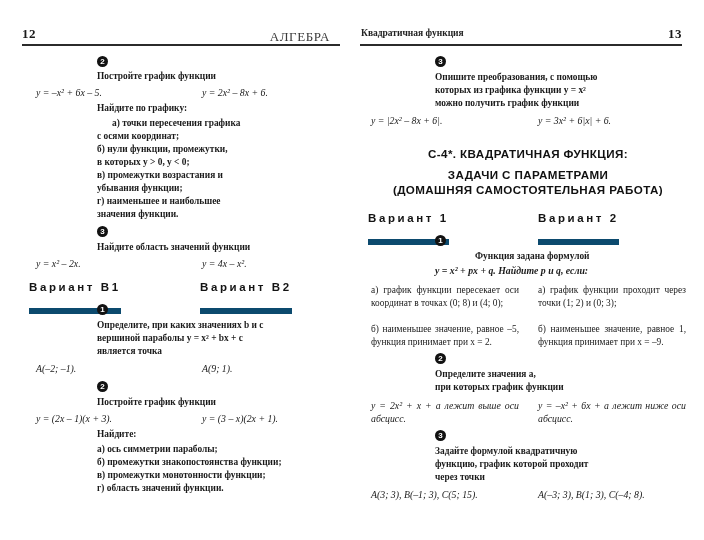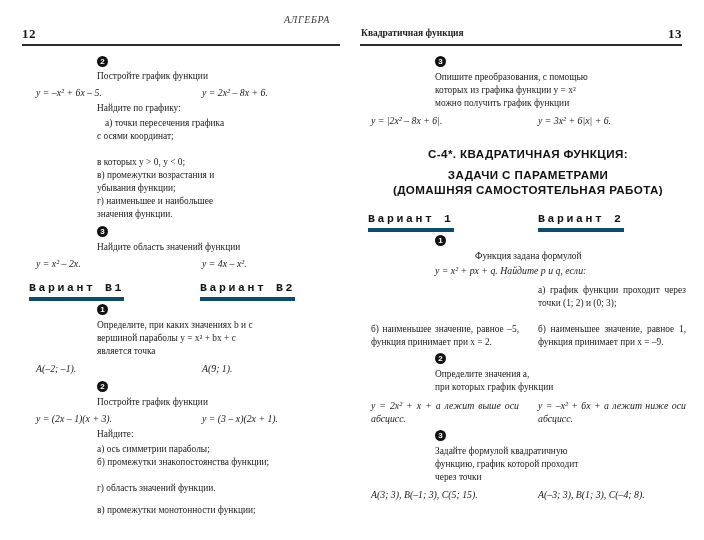--- a/index.html
+++ b/index.html
@@ -31,23 +31,22 @@
   .page.right { left: 352px; }
   .folio {
     font-weight: bold;
     font-size: 13px;
     letter-spacing: .5px;
   }
   .left .folio  { left: 22px;  position: absolute; top: 26px; }
   .right .folio { right: 22px; position: absolute; top: 26px; }
   .runtitle-left {
     position: absolute;
-    right: 22px; top: 14px;
-    font-style: italic;
-    font-size: 10px;
+    right: 22px; top: 29px;
+    font-size: 13px;
     letter-spacing: .6px;
     color: #3a3a3a;
   }
   .runtitle-right {
     position: absolute;
     left: 9px; top: 28px;
     font-weight: bold;
     font-size: 9.5px;
     color: #222;
   }
@@ -59,47 +58,47 @@
   }
   .left .rule  { left: 22px; width: 318px; }
   .right .rule { left: 8px;  width: 322px; }
 
   
   .blk {
     position: absolute;
     font-size: 9.4px;
     line-height: 13.3px;
   }
-  .b   { font-weight: normal; }
+  .b   { font-weight: bold; }
   .math{ font-style: italic; font-size: 9.8px; }
 
   
   .cnum {
     position: absolute;
     width: 11px; height: 11px;
     border-radius: 50%;
     background: #121212;
     color: #ffffff;
     font-family: "Liberation Sans", sans-serif;
     font-weight: bold;
     font-size: 8px;
     line-height: 11px;
     text-align: center;
   }
 
   
   .variant {
     position: absolute;
-    font-family: Liberation Mono, monospace;
+    font-family: Liberation Sans, sans-serif;
     font-weight: bold;
     font-size: 11.5px;
     letter-spacing: 2.6px;
     color: #141414;
-    padding-bottom: 3px;
-    border-bottom: 4px solid #0c4a6e;
+    padding-bottom: 15px;
+    border-bottom: 6px solid #0c4a6e;
     white-space: nowrap;
   }
 
   
   .sectitle {
     position: absolute;
     left: 6px;
     width: 340px;
     text-align: center;
     font-family: "Liberation Sans", "DejaVu Sans", sans-serif;
@@ -122,22 +121,23 @@
 
     <div class="folio">12</div>
     <div class="runtitle-left">АЛГЕБРА</div>
     <div class="rule"></div>
 
     <div class="cnum" style="left:97px; top:56px;">2</div>
     <div class="blk b" style="left:97px; top:70px;">Постройте график функции</div>
     <div class="blk math" style="left:36px; top:86px;">y = –x² + 6x – 5.</div>
     <div class="blk math" style="left:202px; top:86px;">y = 2x² – 8x + 6.</div>
     <div class="blk b" style="left:97px; top:102px;">Найдите по графику:</div>
-    <div class="blk b" style="left:105px; top:117px;">а) точки пересечения графика</div>
+    <div class="blk b" style="left:112px; top:117px;">а) точки пересечения графика</div>
     <div class="blk b" style="left:97px; top:130px;">с осями координат;</div>
+    <div class="blk b" style="left:97px; top:143px;">б) нули функции, промежутки,</div>
     <div class="blk b" style="left:97px; top:156px;">в которых y &gt; 0, y &lt; 0;</div>
     <div class="blk b" style="left:97px; top:169px;">в) промежутки возрастания и</div>
     <div class="blk b" style="left:97px; top:182px;">убывания функции;</div>
     <div class="blk b" style="left:97px; top:195px;">г) наименьшее и наибольшее</div>
     <div class="blk b" style="left:97px; top:208px;">значения функции.</div>
 
     <div class="cnum" style="left:97px; top:226px;">3</div>
     <div class="blk b" style="left:97px; top:241px;">Найдите область значений функции</div>
     <div class="blk math" style="left:36px; top:257px;">y = x² – 2x.</div>
     <div class="blk math" style="left:202px; top:257px;">y = 4x – x².</div>
@@ -152,21 +152,21 @@
     <div class="blk math" style="left:36px; top:362px;">A(–2; –1).</div>
     <div class="blk math" style="left:202px; top:362px;">A(9; 1).</div>
 
     <div class="cnum" style="left:97px; top:381px;">2</div>
     <div class="blk b" style="left:97px; top:396px;">Постройте график функции</div>
     <div class="blk math" style="left:36px; top:412px;">y = (2x – 1)(x + 3).</div>
     <div class="blk math" style="left:202px; top:412px;">y = (3 – x)(2x + 1).</div>
     <div class="blk b" style="left:97px; top:428px;">Найдите:</div>
     <div class="blk b" style="left:97px; top:443px;">а) ось симметрии параболы;</div>
     <div class="blk b" style="left:97px; top:456px;">б) промежутки знакопостоянства функции;</div>
-    <div class="blk b" style="left:97px; top:469px;margin-top:35px;">в) промежутки монотонности функции;</div>
+    <div class="blk b" style="left:97px; top:469px;">в) промежутки монотонности функции;</div>
     <div class="blk b" style="left:97px; top:482px;">г) область значений функции.</div>
   </div>
 
   <div class="page right">
 
     <div class="folio">13</div>
     <div class="runtitle-right">Квадратичная функция</div>
     <div class="rule"></div>
 
     <div class="cnum" style="left:83px; top:56px;">3</div>
@@ -180,20 +180,21 @@
     <div class="sectitle" style="top:182px;">(ДОМАШНЯЯ САМОСТОЯТЕЛЬНАЯ РАБОТА)</div>
     <div class="sectitle" style="top:167px;">ЗАДАЧИ С ПАРАМЕТРАМИ</div>
 
     <div class="variant" style="left:16px; top:212px;">Вариант 1</div>
     <div class="variant" style="left:186px; top:212px;">Вариант 2</div>
 
     <div class="cnum" style="left:83px; top:235px;">1</div>
     <div class="blk b" style="left:83px; top:250px;margin-left:40px;">Функция задана формулой</div>
     <div class="blk b math" style="left:83px; top:264px;">y = x² + px + q. Найдите p и q, если:</div>
 
+    <div class="blk justify" style="left:19px; top:284px; width:148px;">а) график функции пересекает оси координат в точках (0; 8) и (4; 0);</div>
     <div class="blk justify" style="left:19px; top:323px; width:148px;">б) наименьшее значение, равное –5, функция принимает при x = 2.</div>
 
     <div class="blk justify" style="left:186px; top:284px; width:148px;">а) график функции проходит через точки (1; 2) и (0; 3);</div>
     <div class="blk justify" style="left:186px; top:323px; width:148px;">б) наименьшее значение, равное 1, функция принимает при x = –9.</div>
 
     <div class="cnum" style="left:83px; top:353px;">2</div>
     <div class="blk b" style="left:83px; top:368px;">Определите значения a,</div>
     <div class="blk b" style="left:83px; top:381px;">при которых график функции</div>
     <div class="blk justify math" style="left:19px; top:399px; width:148px;">y = 2x² + x + a  лежит выше оси абсцисс.</div>
     <div class="blk justify math" style="left:186px; top:399px; width:148px;">y = –x² + 6x + a  лежит ниже оси абсцисс.</div>

